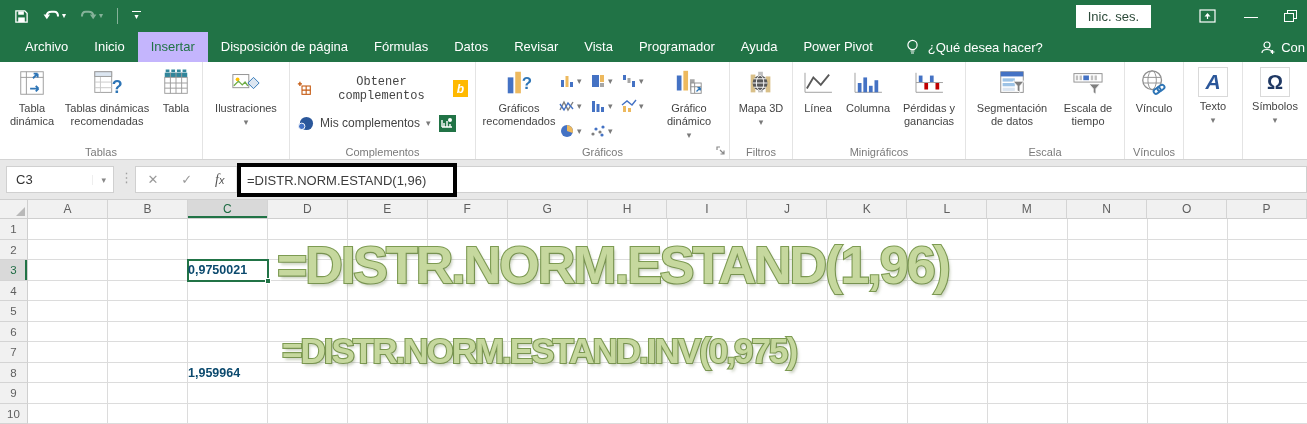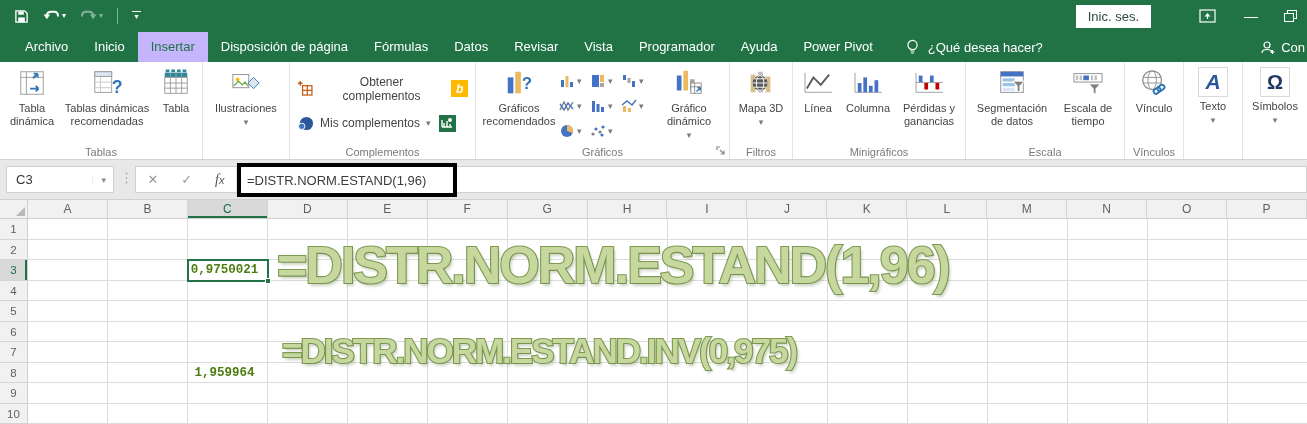--- a/index.html
+++ b/index.html
@@ -71,22 +71,22 @@
     font-size:12px; color:#5f5f5f; text-align:center; line-height:18px; }
   .colh.sel { background:#d9d9d9; color:#1e6b43; box-shadow:inset 0 -2px 0 #217346; }
   #row-headers { position:absolute; left:0; top:19px; width:28px; }
   .rowh { width:28px; height:20.5px; background:#f1f1f1; border-right:1px solid #cfcfcf; border-bottom:1px solid #d4d4d4;
     font-size:11.5px; color:#5f5f5f; text-align:center; line-height:20px; }
   .rowh.sel { background:#d9d9d9; color:#1e6b43; box-shadow:inset -2px 0 0 #217346; }
   #grid-rows { position:absolute; left:28px; top:19px; right:0; bottom:0; }
   .grow { height:20.5px; border-bottom:1px solid #dcdcdc; }
   .vlines { position:absolute; left:28px; top:19px; right:0; bottom:0; pointer-events:none;
     background-image:repeating-linear-gradient(90deg, transparent 0 79px, #dcdcdc 79px 80px); }
-  .cellv { position:absolute; width:76px; padding-right:3px; text-align:center; font-size:12.5px;
-    font-weight:bold; color:#4d7c0f; line-height:20.5px; white-space:nowrap;font-family:Liberation Mono, monospace; }
+  .cellv { position:absolute; width:76px; padding-right:3px; text-align:left; font-size:12.5px;
+    font-weight:bold; color:#0c4a6e; line-height:20.5px; white-space:nowrap; }
   .selbox { position:absolute; left:187px; top:59px; width:82px; height:23px; border:2px solid #217346; }
   .selbox .handle { position:absolute; right:-4px; bottom:-4px; width:6px; height:6px; background:#217346; border:1px solid #fff; }
 
   .wordart { position:absolute; font-weight:bold; letter-spacing:-2px; white-space:nowrap;
     color:#c6d89e; -webkit-text-stroke:2.2px #7d9b52; paint-order:stroke fill;
     text-shadow:2px 3px 3px rgba(110,130,80,.35); line-height:1; }
   .wa1 { left:277px; top:39px; font-size:52px; }
   .wa2 { left:282px; top:133px; font-size:35px; }
 
   svg { display:block; }
@@ -223,21 +223,21 @@
           </svg>
       </span>
       <span class="lbl">Ilustraciones</span>
       <span class="caret gray11">▾</span>
     </button>
   </div>
 
   <div class="rgroup" style="width:192px">
     <div class="addin-col">
       <div style="display:flex;align-items:center;gap:8px;">
-        <button class="addin-row" style="border:none;background:none;font-family:Liberation Sans, sans-serif;">
+        <button class="addin-row" style="border:none;background:none;font-family:Liberation Mono, monospace;">
           <svg width="17" height="17" viewBox="0 0 18 18">
               <rect x="6" y="6" width="10" height="10" fill="none" stroke="#c55a11" stroke-width="1.3"></rect>
               <path d="M11 6 v10 M6 11 h10" stroke="#c55a11" stroke-width="1.3"></path>
               <path d="M3.5 1 v5 M1 3.5 h5" stroke="#c55a11" stroke-width="1.6"></path>
             </svg>
           <span>Obtener complementos</span>
         </button>
         <span class="sq" style="background:#ffb900;">
             <span style="font-style:italic;">b</span>
           </span>

